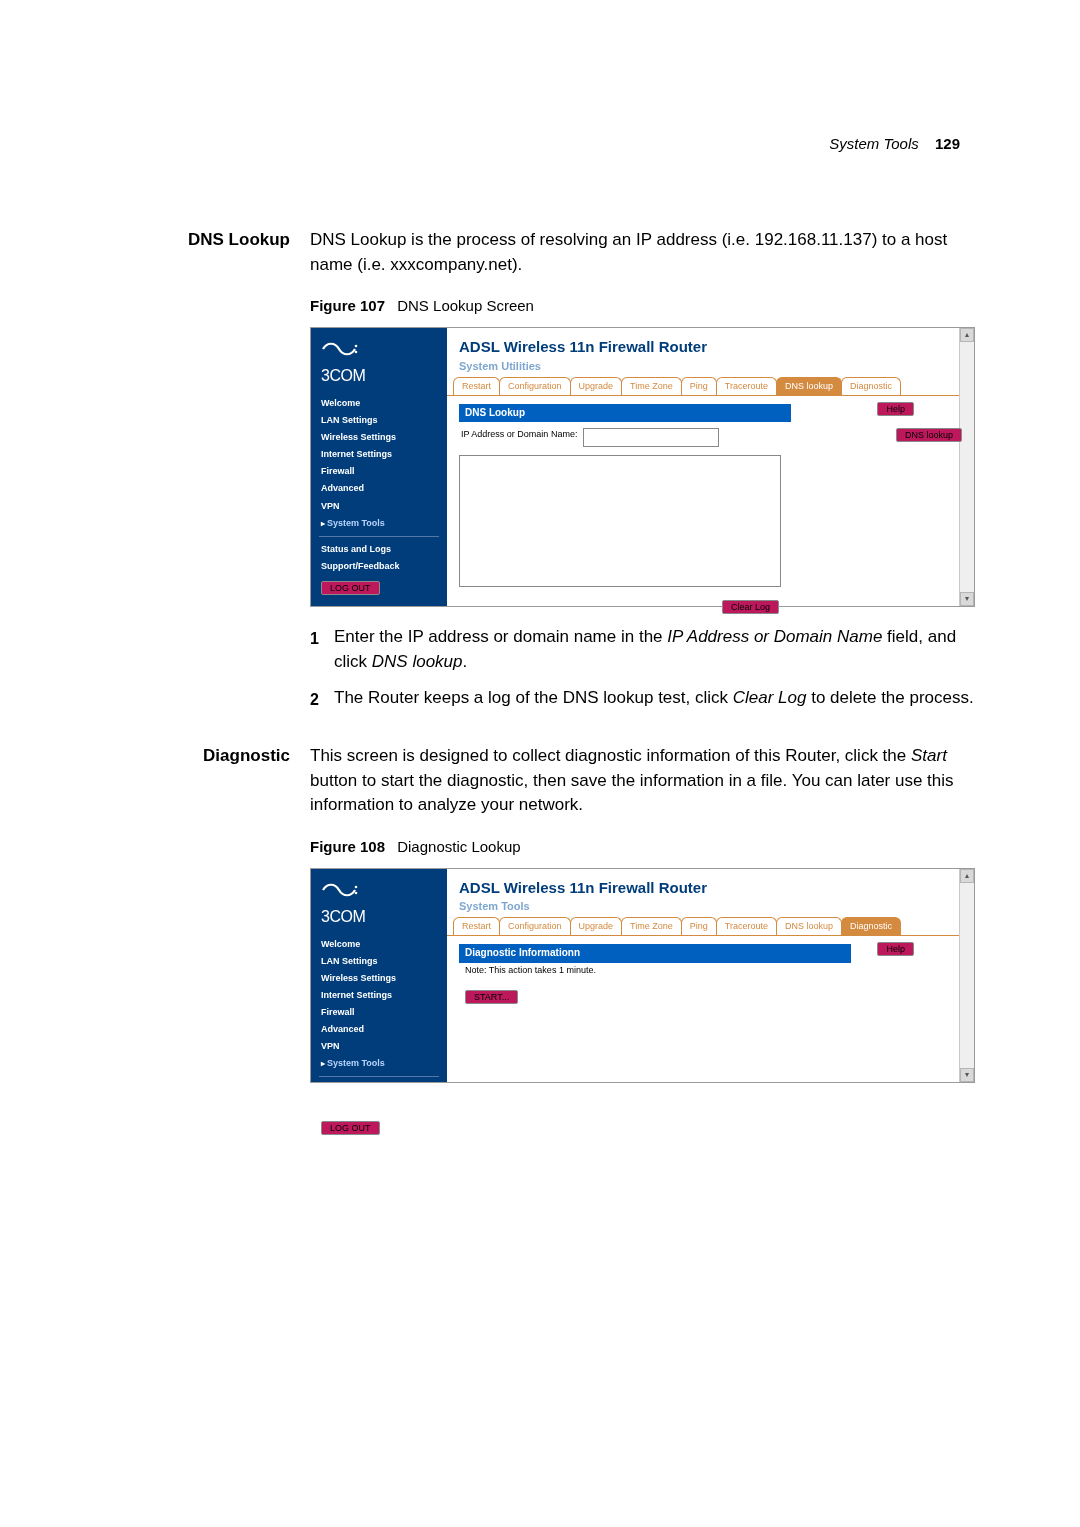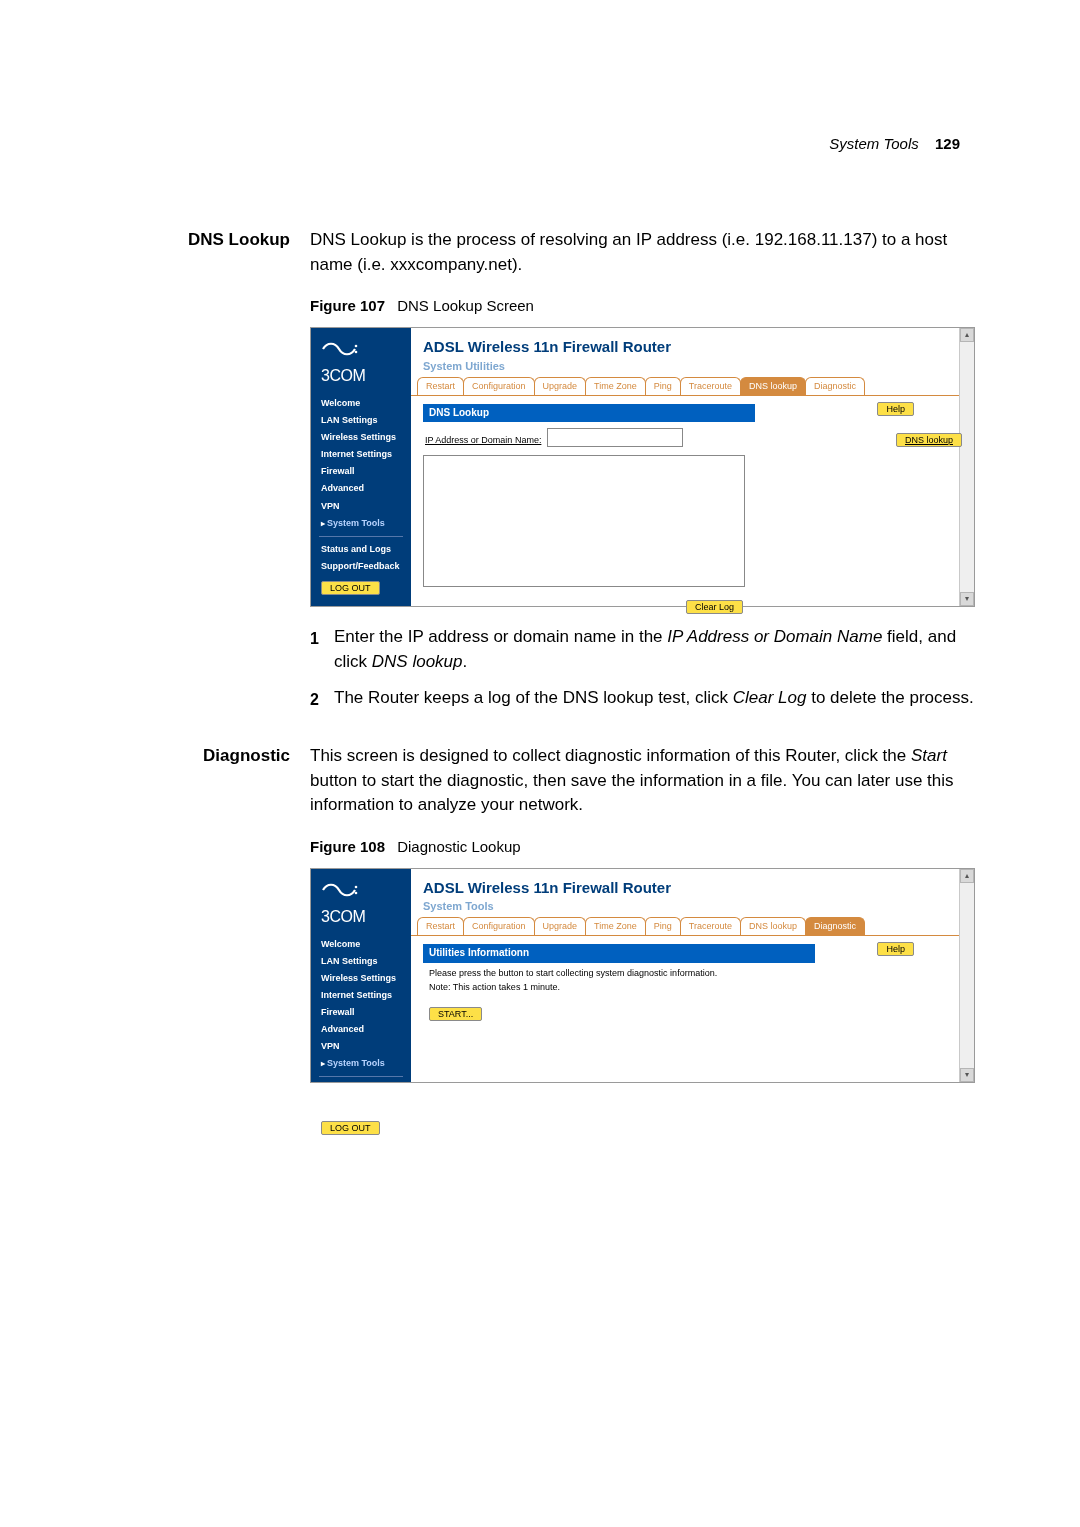--- a/index.html
+++ b/index.html
@@ -60,21 +60,21 @@
     background: #ffffff;
     font-family: Verdana, Arial, sans-serif;
   }
   .router-inner {
     display: flex;
     width: 100%;
     min-height: 160px;
     background: #003d7a;
   }
   .sidebar {
-    width: 100px;
+    width: 136px;
     background: #003d7a;
     color: #fff;
     padding: 6px 0 8px 0;
     font-size: 9px;
     box-sizing: border-box;
   }
   .brand {
     padding: 6px 10px 6px 10px;
   }
   .brand svg { display:block; }
@@ -95,21 +95,21 @@
   .nav-item.active::before {
     content: "▸";
     color: #fff;
     margin-right: 2px;
     font-size: 8px;
   }
   .nav-item.active { color: #b8d4ff; }
   .nav-sep { border-top: 1px solid #5577aa; margin: 4px 8px; }
   .logout-wrap { padding: 6px 10px; }
   .btn {
-    background: #fde047;
+    background: #be185d;
     border: 1px solid #8a8a8a;
     border-radius: 2px;
     font-size: 9px;
     padding: 1px 8px;
     cursor: pointer;
     color:#000;
   }
   .main-col {
     flex: 1;
     background: #ffffff;
@@ -162,25 +162,24 @@
   .panel-title-bar {
     background: #0060bf;
     color: #fff;
     font-weight: 700;
     font-size: 10px;
     padding: 2px 6px;
     width: 320px;
   }
   .panel-row {
     display:flex;
-    align-items:flex-end;
+    align-items:flex-start;
     gap:6px;
     font-size:9px;
     padding:6px 0 8px 2px;
-    text-decoration:underline;
   }
   .panel-row input[type=text]{
     width:130px;
     height:15px;
     border:1px solid #888;
     font-size:9px;
   }
   .output-box {
     width: 320px;
     height: 130px;
@@ -389,22 +388,21 @@
               <div class="tab">Configuration</div>
               <div class="tab">Upgrade</div>
               <div class="tab">Time Zone</div>
               <div class="tab">Ping</div>
               <div class="tab">Traceroute</div>
               <div class="tab">DNS lookup</div>
               <div class="tab active">Diagnostic</div>
             </div>
             <div class="panel-area">
               <button class="btn help-btn-pos">Help</button>
-              <div class="panel-title-bar" style="width:380px;">Utilities Informationn</div>
-              <div style="font-size:9px; padding:4px 2px 0 6px;">Please press the button to start collecting system diagnostic information.</div>
+              <div class="panel-title-bar" style="width:380px;">Diagnostic Informationn</div>
               <div style="font-size:9px; padding:1px 2px 6px 6px;">Note: This action takes 1 minute.</div>
               <div style="padding-left:6px;">
                 <button class="btn">START...</button>
               </div>
             </div>
           </div>
         </div>
       </div>
 
     </div>

